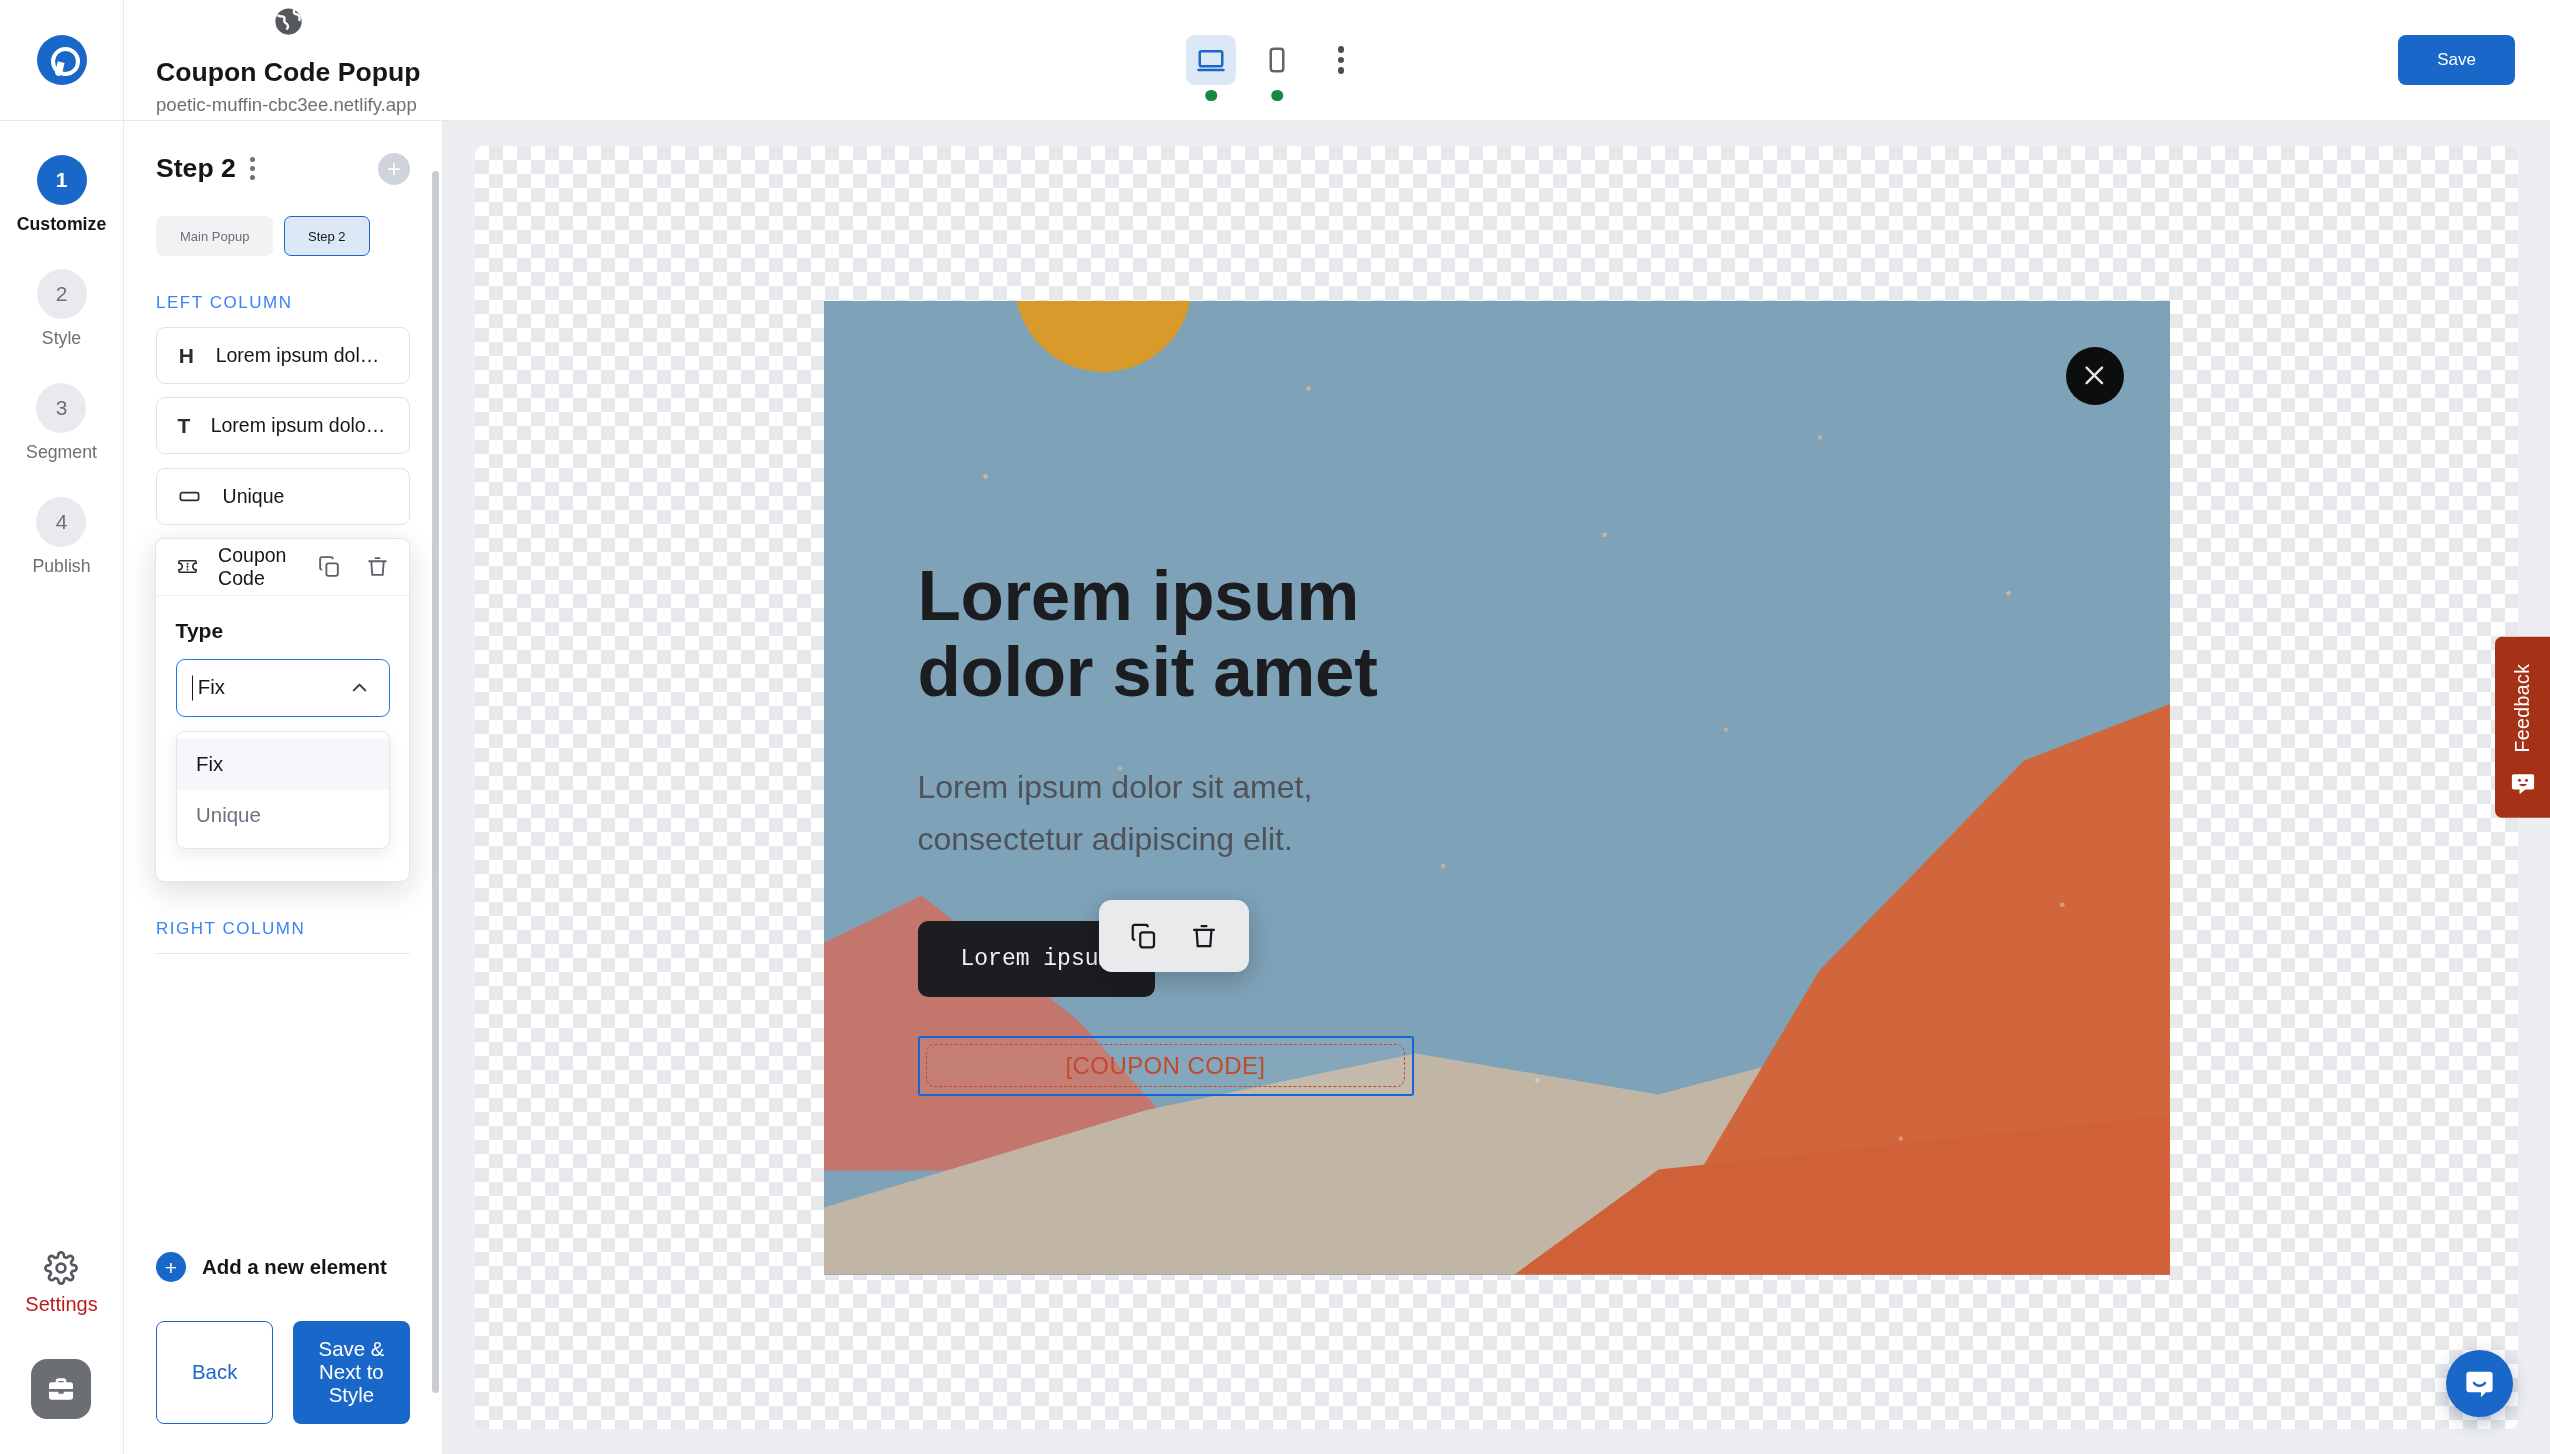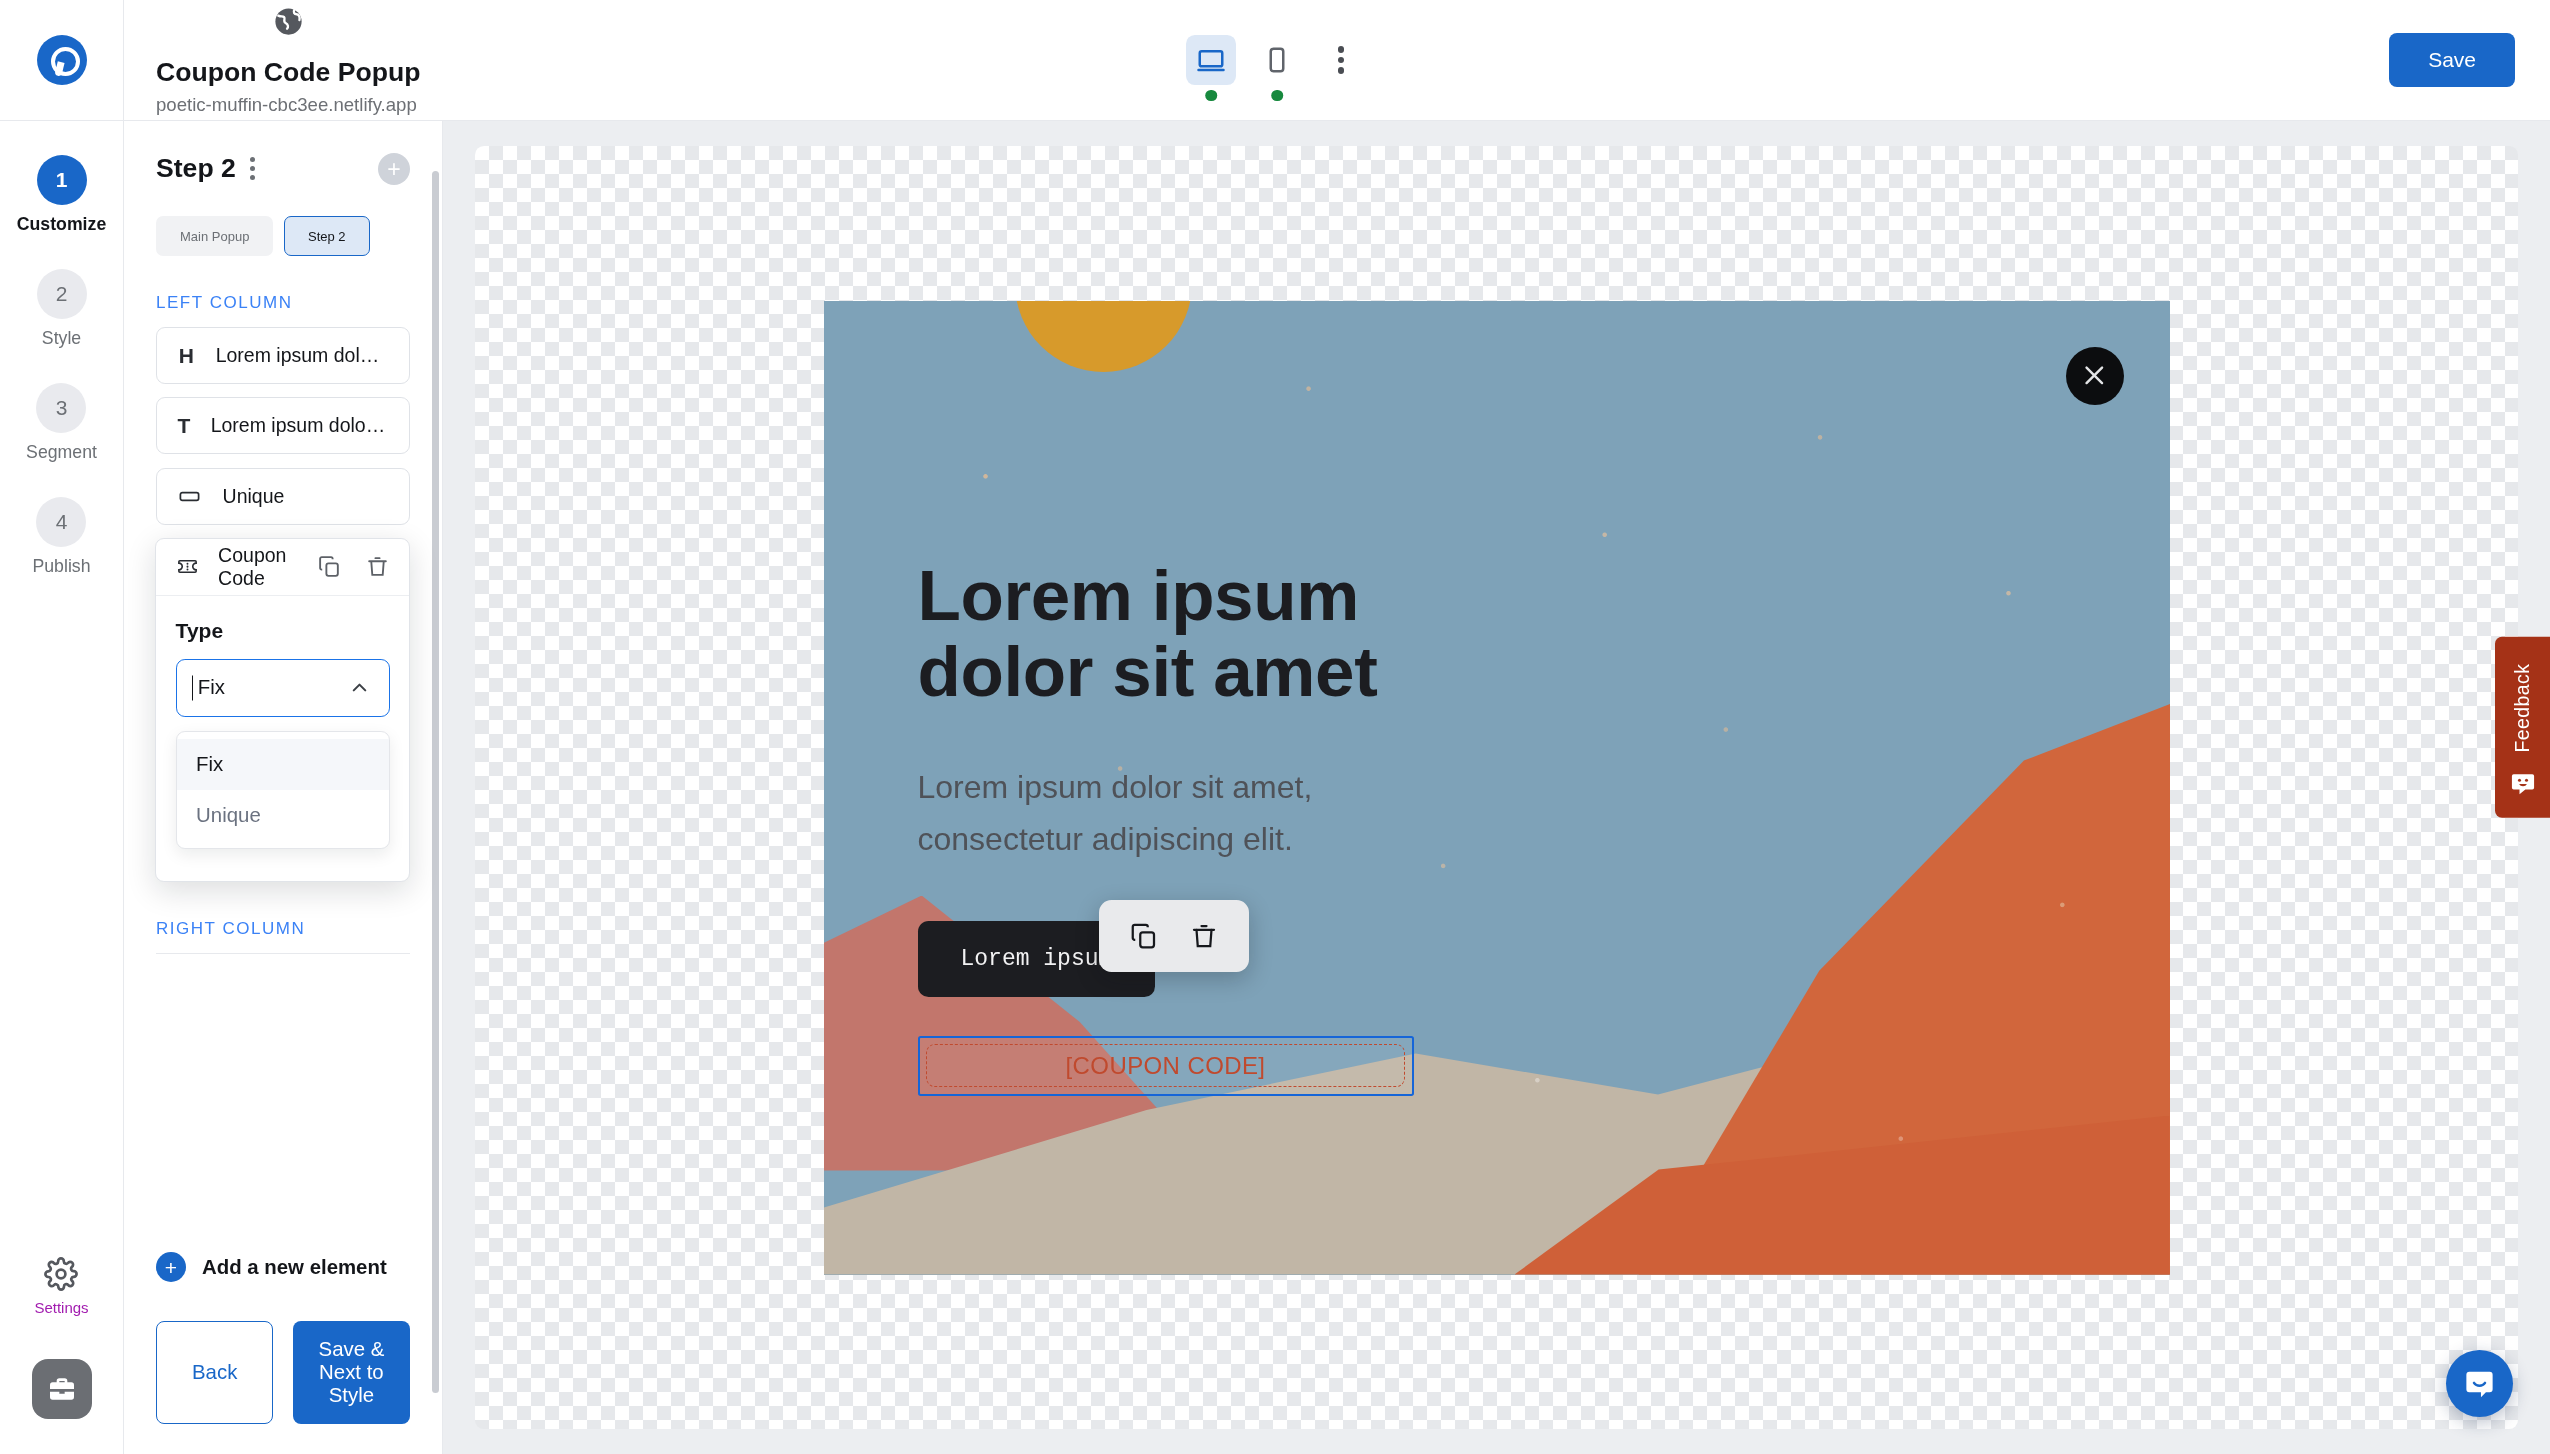--- a/index.html
+++ b/index.html
@@ -63,21 +63,21 @@
   .kebab-btn {
     width: 46px; height: 50px; border: none; background: transparent;
     display: flex; flex-direction: column; align-items: center; justify-content: center;
     gap: 4.4px; cursor: pointer;
   }
   .kebab-btn i { width: 6.2px; height: 6.2px; border-radius: 50%; background: #4a4d53; display: block; }
 
   .save-btn {
     margin-left: auto; margin-right: 35px;
     background: #1967c8; color: #ffffff; border: none;
-    font-size: 21px; font-weight: 500; font-family: inherit;
+    font-size: 17px; font-weight: 500; font-family: inherit;
     padding: 15px 39px; border-radius: 8px; cursor: pointer;
   }
 
   
   .body-row { flex: 1 1 auto; display: flex; min-height: 0; position: relative; }
 
   
   .steps-rail {
     width: 124px; flex: 0 0 124px; background: #ffffff;
     border-right: 0.9px solid #e7e9ed;
@@ -89,21 +89,21 @@
     width: 50px; height: 50px; border-radius: 50%;
     display: flex; align-items: center; justify-content: center;
     font-size: 21px; background: #e9eaee; color: #6c7075;
   }
   .step.active .circle { background: #1967c8; color: #ffffff; font-weight: 600; }
   .step .label { margin-top: 8.9px; font-size: 17.7px; color: #6c7075; }
   .step.active .label { color: #14161a; font-weight: 700; }
   .rail-bottom { margin-top: auto; display: flex; flex-direction: column; align-items: center; padding-bottom: 35px; }
   .settings-item { display: flex; flex-direction: column; align-items: center; cursor: pointer; margin-bottom: 43px; }
   .settings-item svg { width: 34px; height: 34px; color: #55585e; }
-  .settings-item .label { margin-top: 8px; font-size: 15px; color: #a21caf; }
+  .settings-item .label { margin-top: 8px; font-size: 20px; color: #b91c1c; }
   .briefcase-btn {
     width: 60px; height: 60px; border-radius: 16px; background: #6b6e73;
     border: none; display: flex; align-items: center; justify-content: center; cursor: pointer;
   }
   .briefcase-btn svg { width: 32px; height: 32px; color: #ffffff; }
 
   
   .editor-panel {
     width: 319px; flex: 0 0 319px; background: #ffffff;
     border-right: 0.9px solid #e7e9ed;

